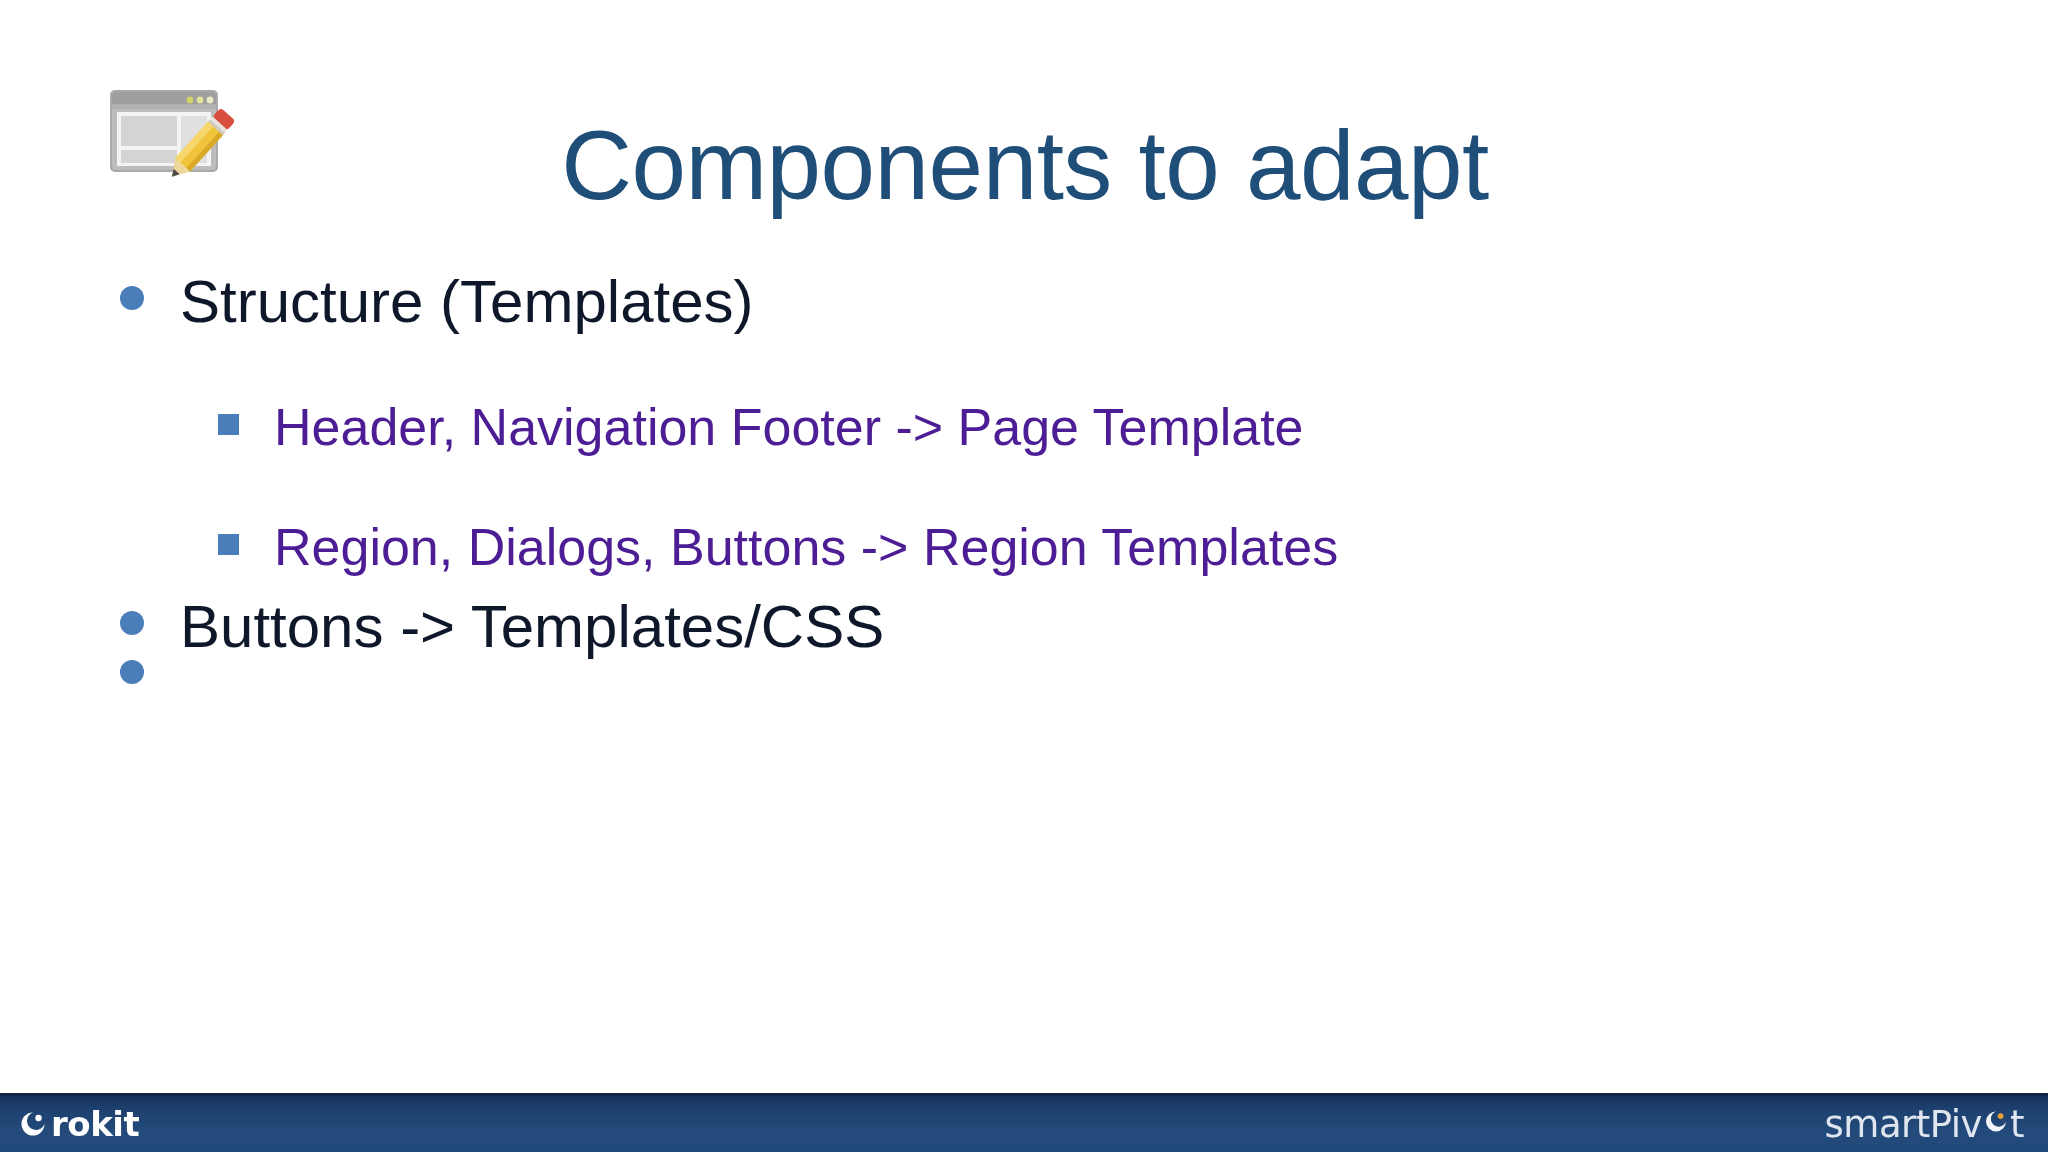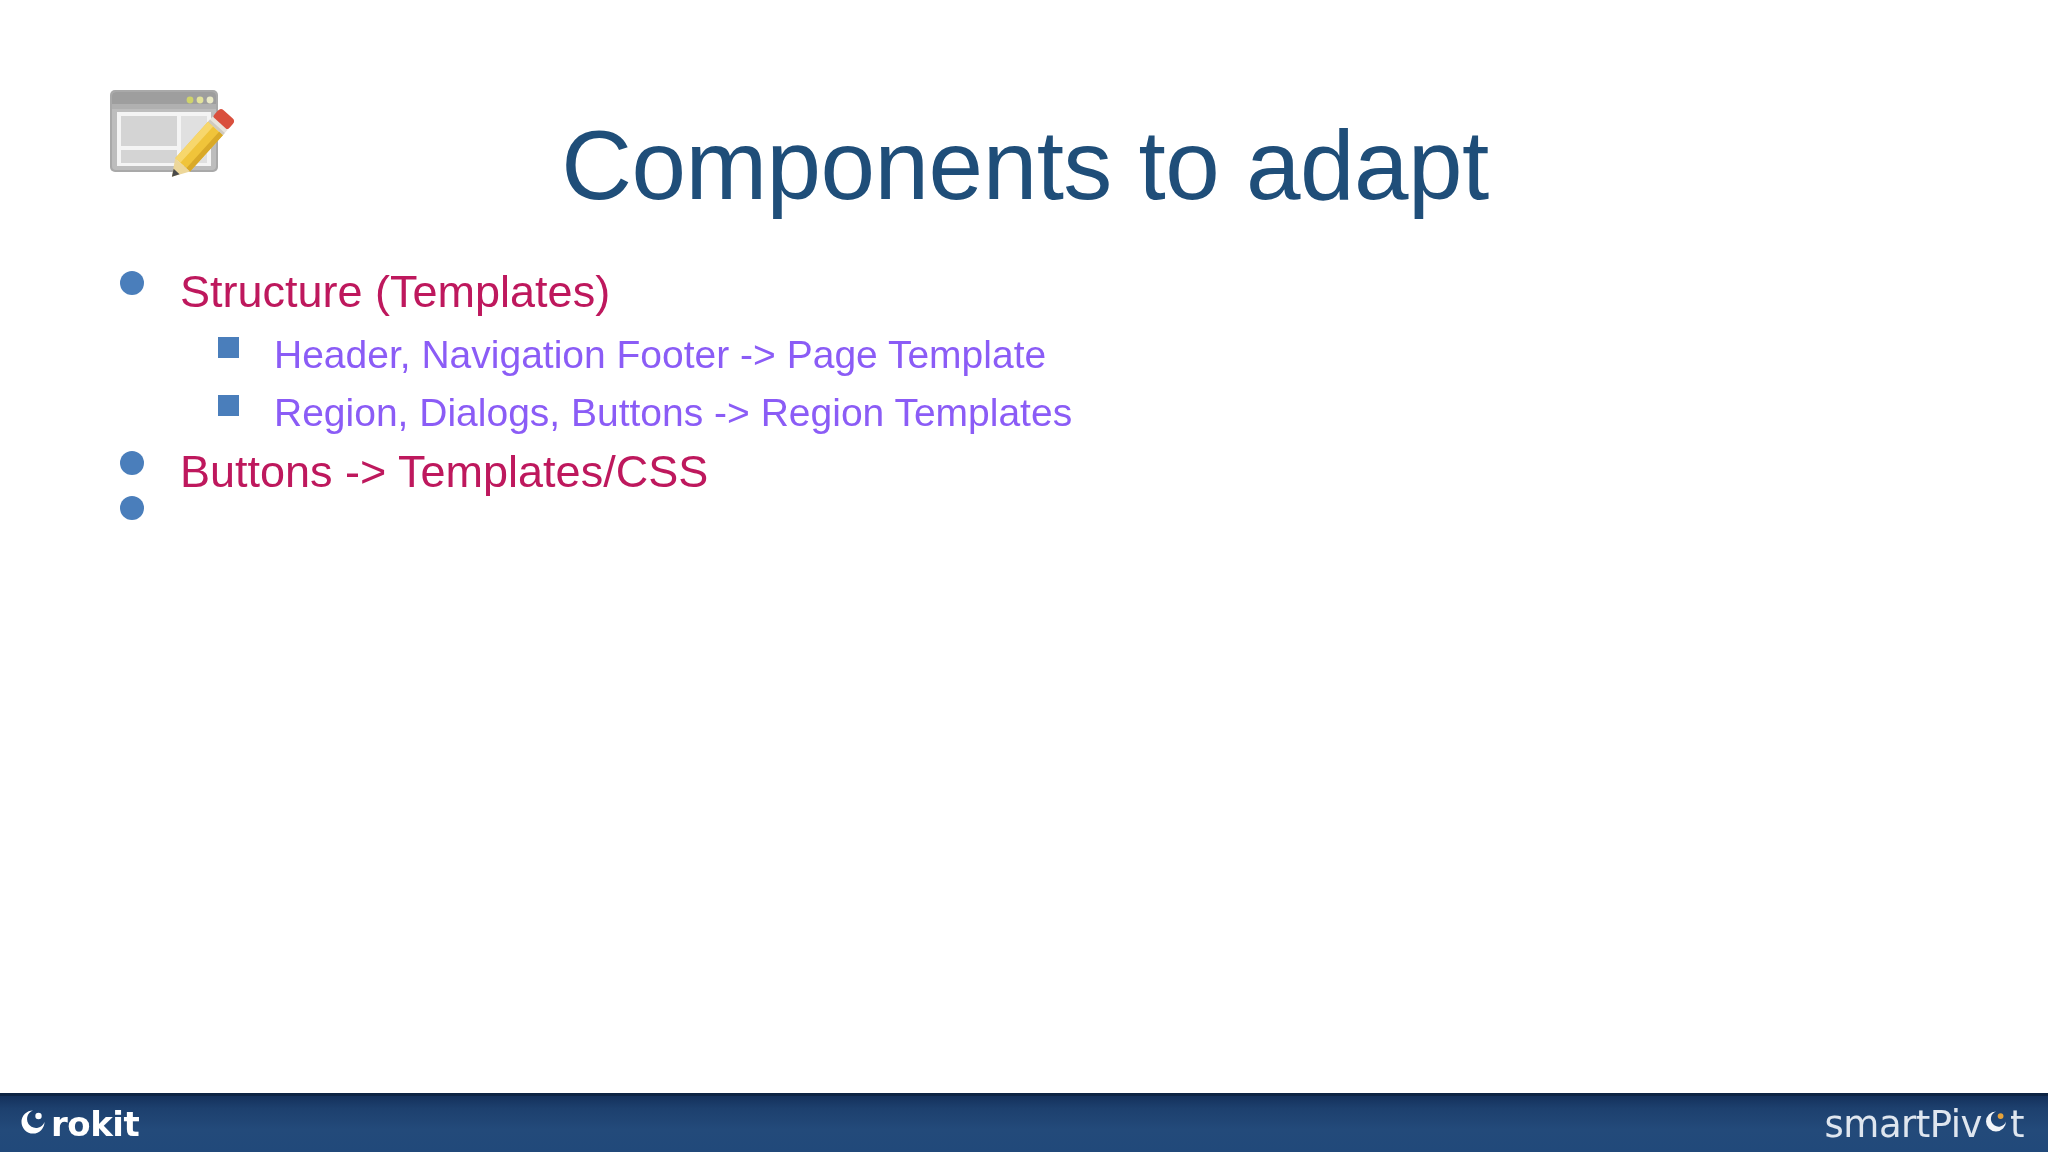--- a/index.html
+++ b/index.html
@@ -86,23 +86,23 @@
     top: -12px;
   }
   .dot {
     display: inline-block;
     width: 24px;
     height: 24px;
     border-radius: 50%;
     background: #4A7EBB;
   }
   .lvl1 .text {
-    font-size: 45px;
+    font-size: 60px;
     line-height: 1.32;
-    color: #be185d;
+    color: #0f172a;
     white-space: nowrap;
   }
 
   
   .lvl2 {
     padding-left: 98px;
     margin-bottom: 2px;
   }
   .lvl2 .marker {
     flex: 0 0 auto;
@@ -111,44 +111,45 @@
     position: relative;
     top: -10px;
   }
   .square {
     display: inline-block;
     width: 21px;
     height: 21px;
     background: #4A7EBB;
   }
   .lvl2 .text {
-    font-size: 39px;
+    font-size: 52px;
     line-height: 1.42;
-    color: #8b5cf6;
+    color: #4c1d95;
     white-space: nowrap;
+    margin-top: 44px;
   }
 
   
   .footer-bar {
     position: absolute;
     left: 0;
     bottom: 0;
     width: 2048px;
     height: 56px;
     background: linear-gradient(180deg, #14315c 0%, #1d406e 22%, #234a7a 60%, #21497a 100%);
     border-top: 3px solid #0d2444;
   }
 
   .footer-logo-left {
     position: absolute;
     left: 18px;
     top: 50%;
     transform: translateY(-50%);
     display: flex;
-    align-items: flex-start;
+    align-items: center;
     color: #ffffff;
   }
   .footer-logo-left .mark {
     width: 30px;
     height: 30px;
     margin-right: 3px;
     position: relative;
     display: inline-block;
   }
   .footer-logo-left .wordmark {

